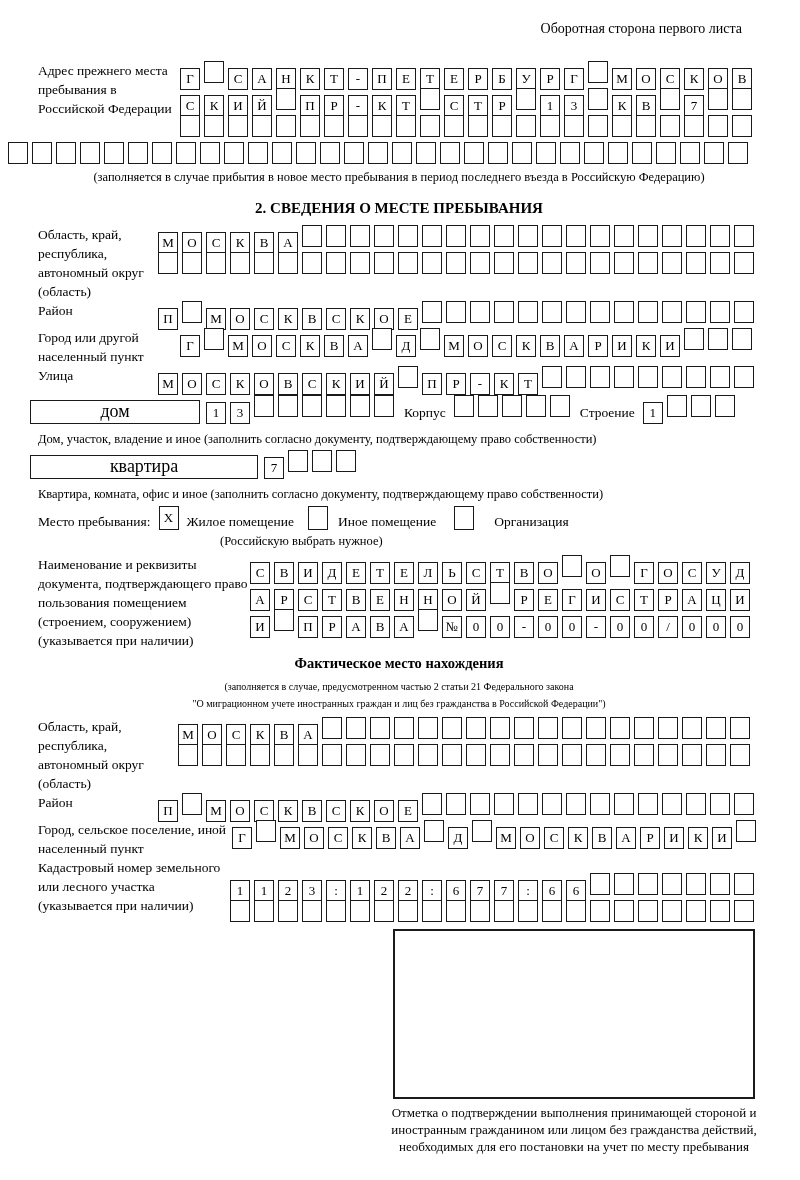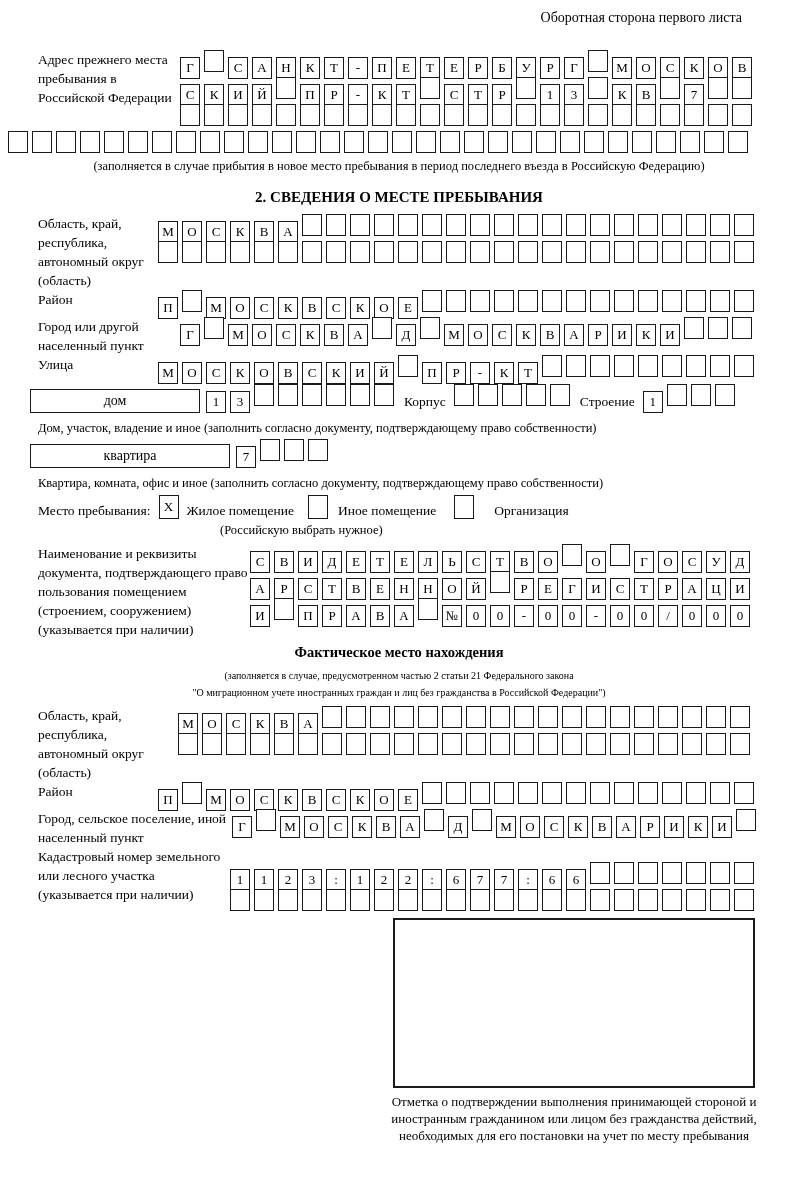--- a/index.html
+++ b/index.html
@@ -1,18 +1,18 @@
 <!DOCTYPE html>
 <html><head>
 <meta charset="utf-8">
 <style>
   html,body{margin:0;padding:0;background:#fff;}
   .page{
     width:800px;height:1180px;box-sizing:border-box;
-    padding:9px 40px 0 38px;overflow:hidden;position:relative;
+    padding:20px 40px 0 38px;overflow:hidden;position:relative;
     font-family:"Liberation Serif","DejaVu Serif",serif;color:#000;background:#fff;
   }
   .header-note{text-align:right;font-size:14px;line-height:17px;padding-right:18px;margin-bottom:24px;}
   .block{display:flex;align-items:flex-start;}
   .lbl{font-size:13.5px;line-height:19px;flex-shrink:0;}
   .rows{display:flex;flex-direction:column;}
   .cellrow{white-space:nowrap;height:22px;margin-bottom:5px;line-height:0;}
   .cell{
     display:inline-block;box-sizing:border-box;width:20px;height:22px;
     border:1.6px solid #1a1a1a;margin-right:4px;text-align:center;
@@ -20,23 +20,23 @@
   }
   .w142{width:142px}.w120{width:120px}.w212{width:212px}
   .w140{width:140px}.w194{width:194px}.w192{width:192px}
   .fullrow{margin-left:-30px;}
   .caption{font-size:12.5px;line-height:16px;}
   .caption.center{text-align:center;}
   .sec-title{font-weight:bold;text-align:center;font-size:15px;line-height:19px;margin:3px 0 7px 0;}
   .sub-title{font-weight:bold;text-align:center;font-size:14.5px;line-height:18px;margin:4px 0 6px 0;}
   .inline-line{display:flex;align-items:center;margin:2px 0 2px -8px;}
   .widebox{box-sizing:border-box;border:1.6px solid #1a1a1a;height:24px;text-align:center;
-    font-size:14px;line-height:21px;flex-shrink:0;background:#fff;}
+    font-size:18px;line-height:21px;flex-shrink:0;background:#fff;}
   .dom-box{width:170px;margin-right:6px;}
-  .kv-box{width:200px;margin-right:6px;}
+  .kv-box{width:228px;margin-right:6px;}
   .inline-lbl{font-size:13.5px;line-height:19px;white-space:nowrap;}
   .ml8{margin-left:6px;margin-right:8px;}
   .inline-line .cellrow{margin-bottom:12px;}
   .small-cap{margin:0 0 3px 0;}
   .check-line{display:flex;align-items:flex-end;margin-top:4px;font-size:13.5px;}
   .checkbox{
     display:inline-block;box-sizing:border-box;width:20px;height:24px;flex-shrink:0;
     border:1.6px solid #1a1a1a;text-align:center;font-size:13px;line-height:21px;background:#fff;
   }
   .check-note{font-size:12.5px;line-height:16px;margin:3px 0 6px 182px;}

